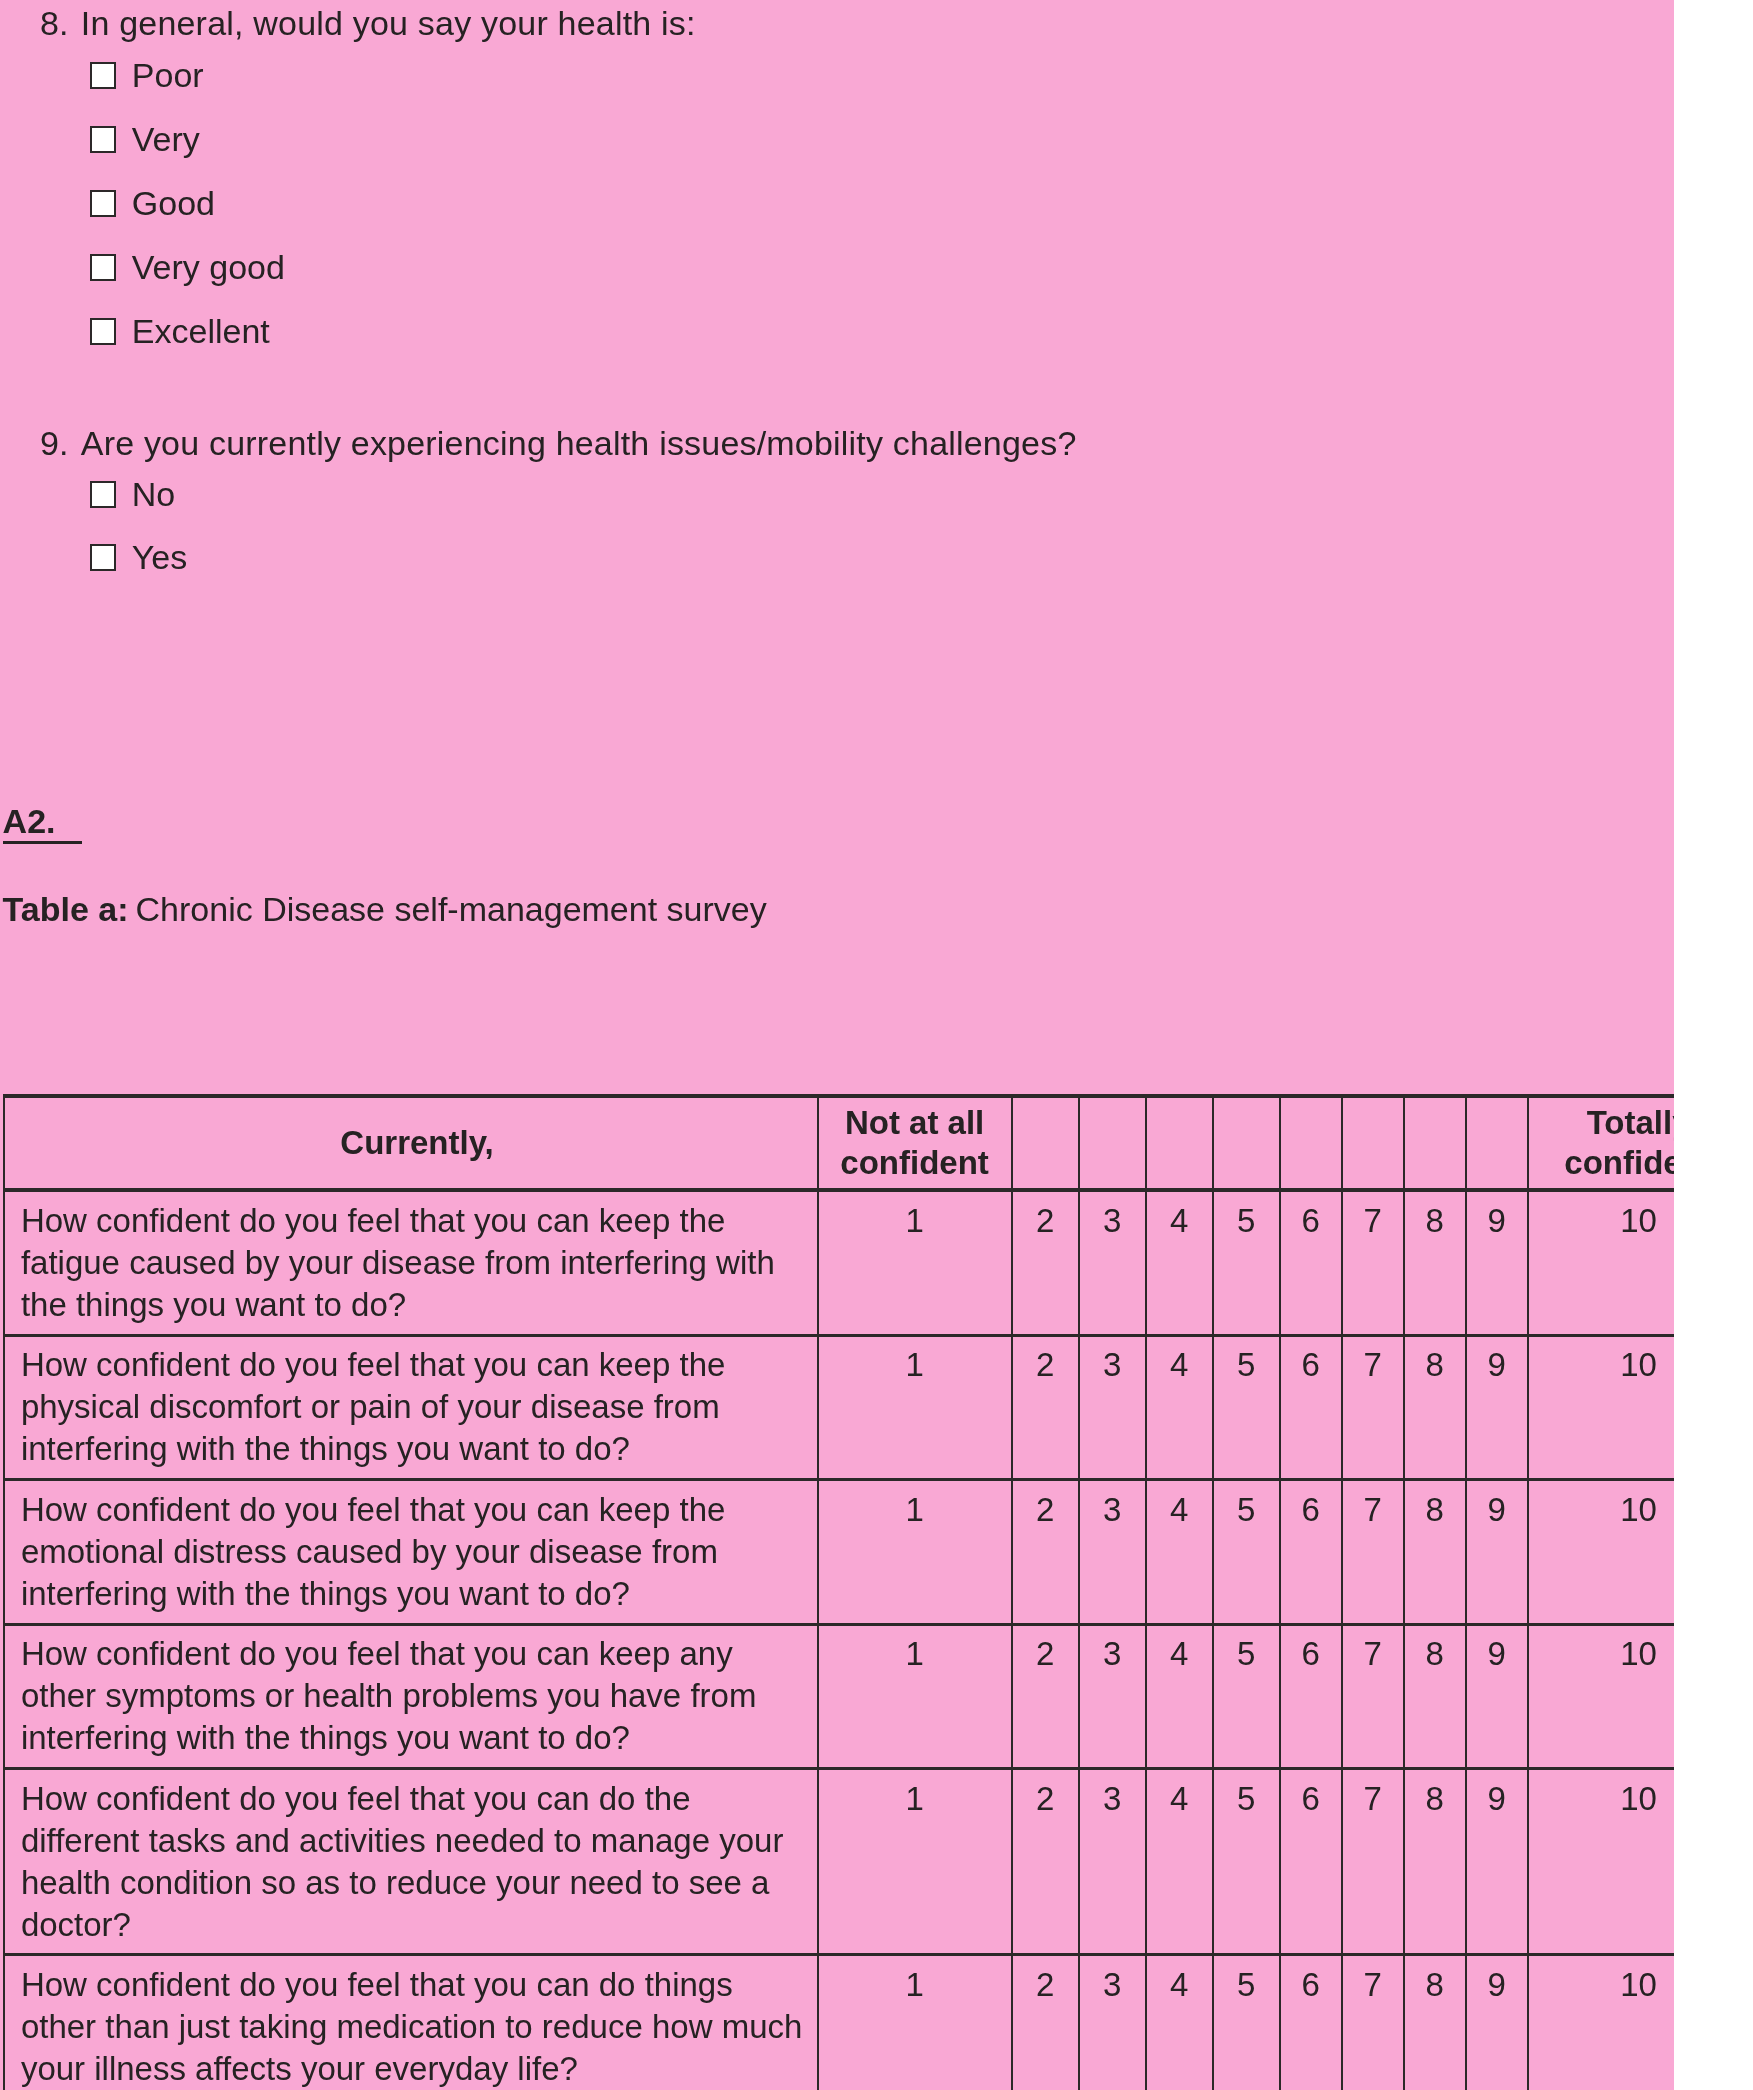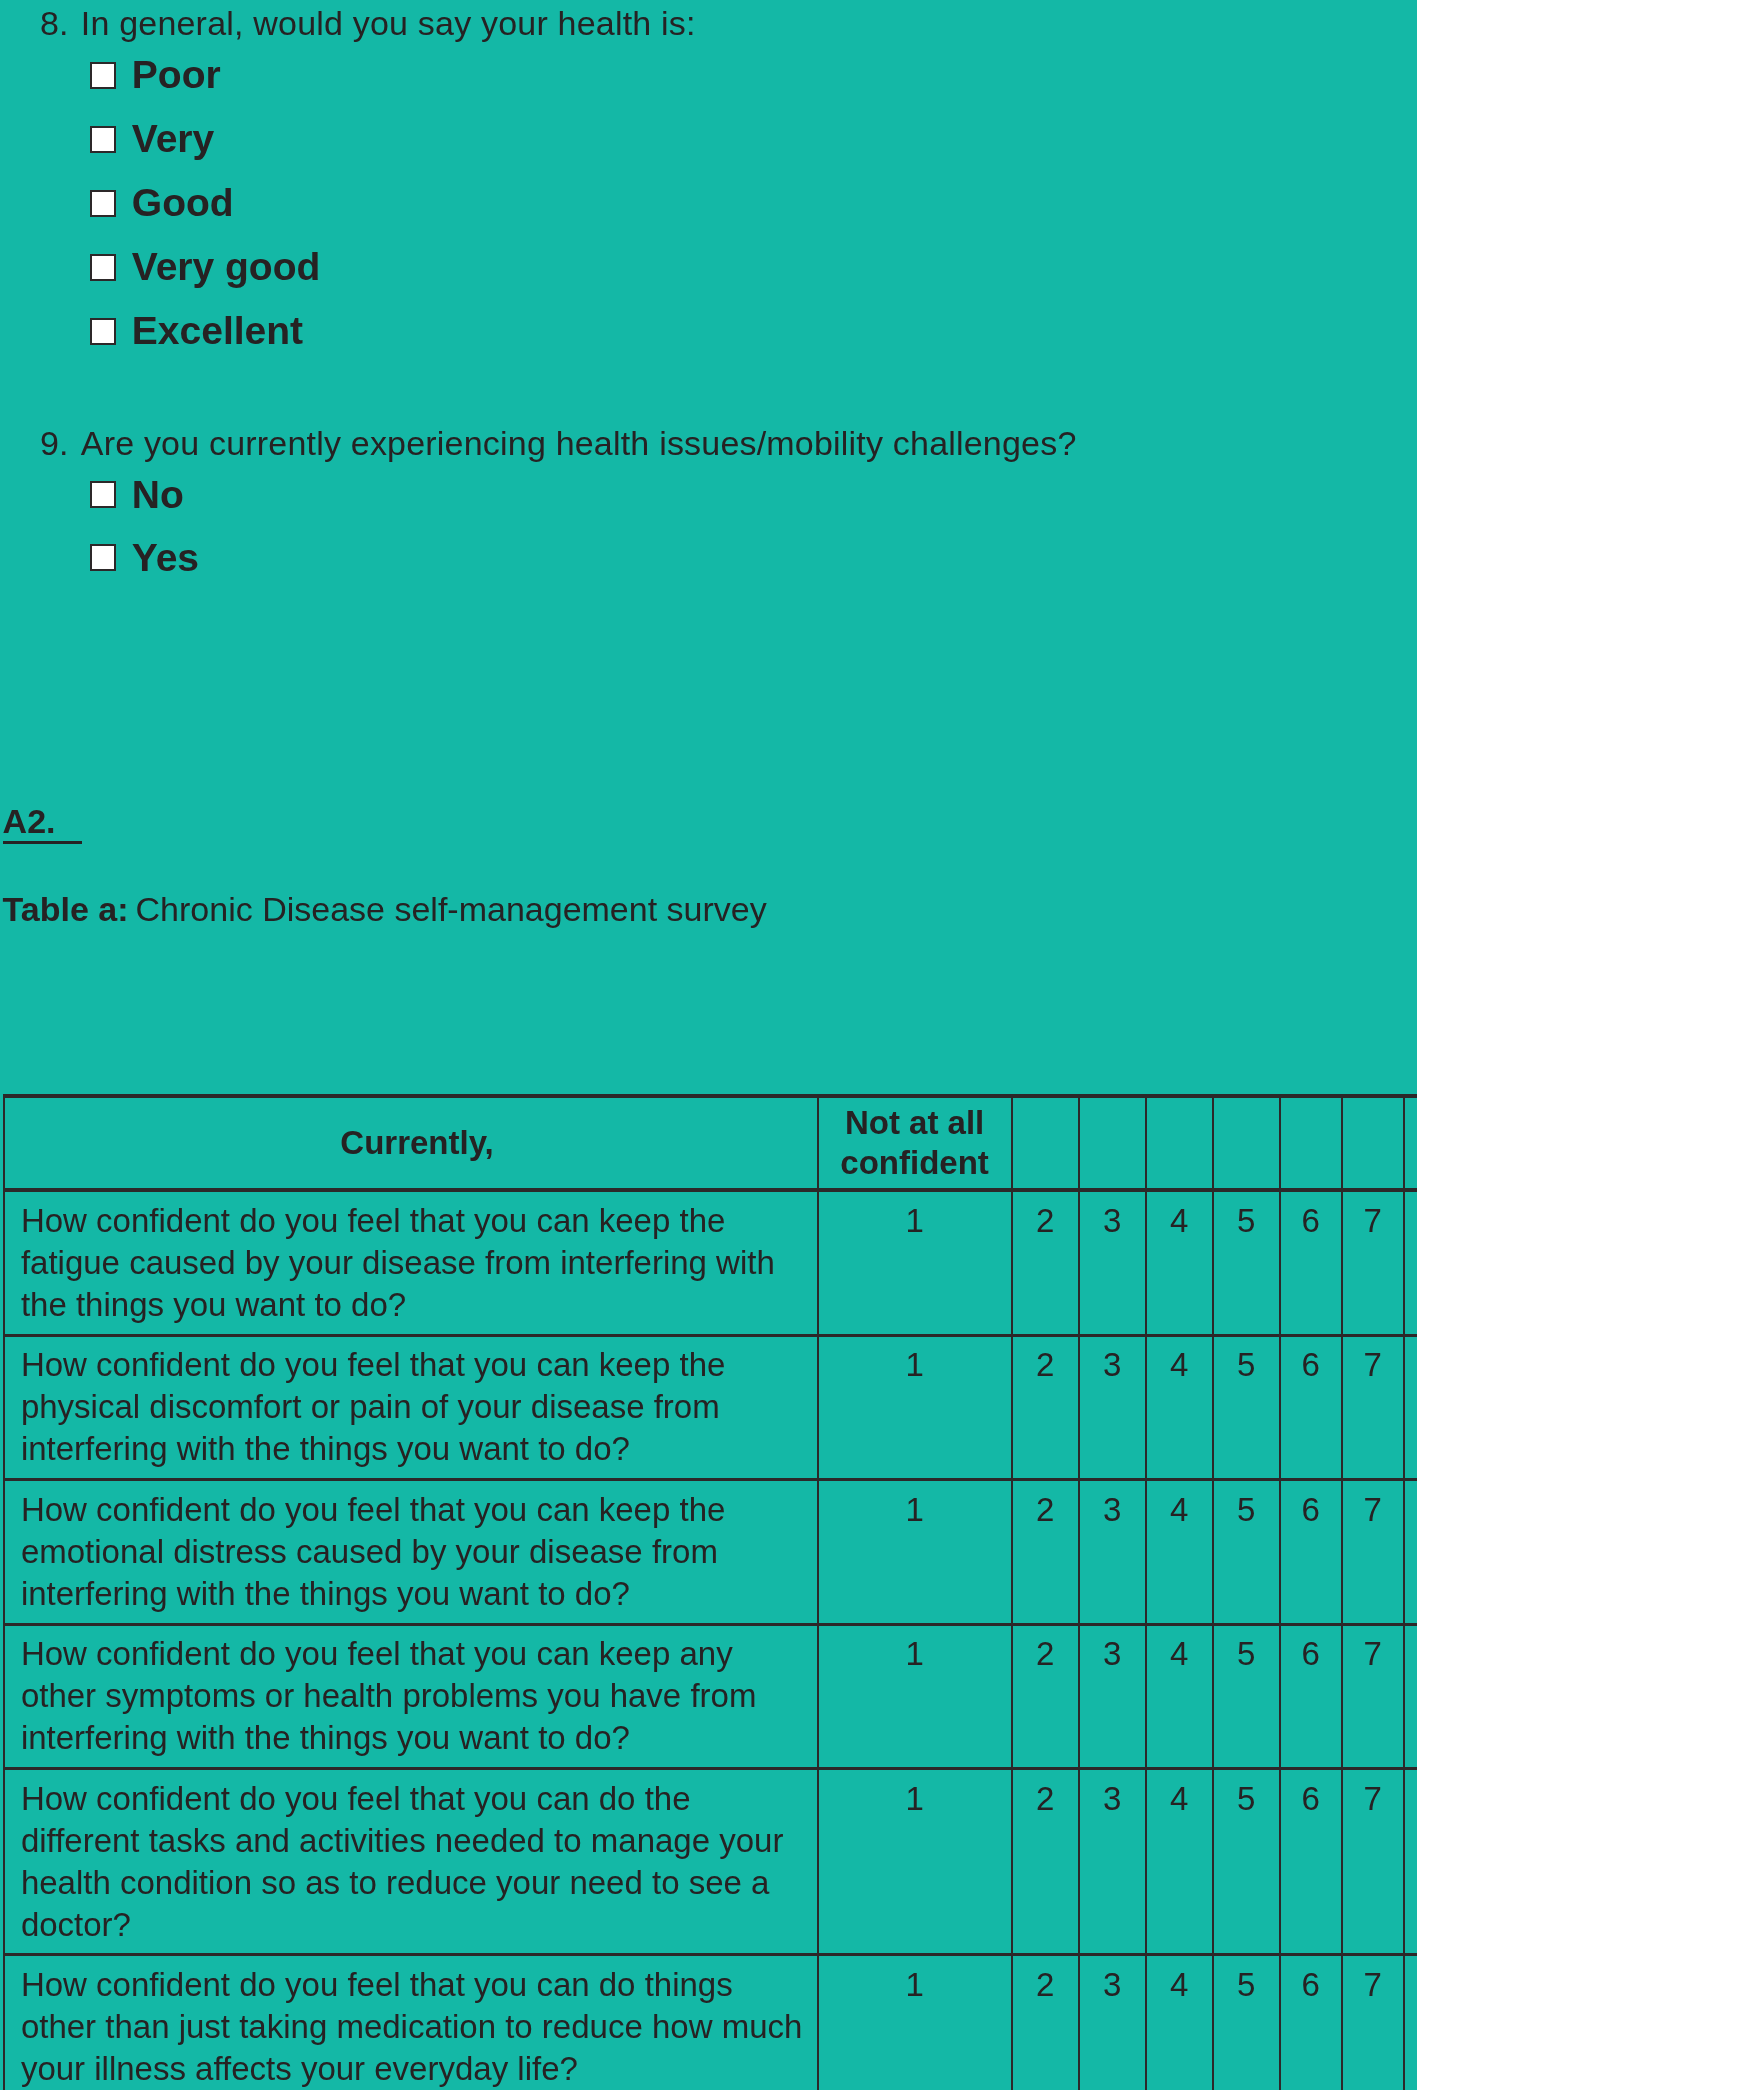--- a/index.html
+++ b/index.html
@@ -1,32 +1,32 @@
 <!DOCTYPE html>
 <html style="font-size:13.8px"><head>
 <meta charset="utf-8">
 <style>
   html,body{margin:0;padding:0;background:#ffffff;}
   .page{
-    position:relative;width:1417px;height:2091px;background:#14b8a6;overflow:hidden;
+    position:relative;width:1674px;height:2091px;background:#f9a8d4;overflow:hidden;
     font-family:"Liberation Sans", sans-serif;color:#262223;font-weight:300;
   }
   
   .question{position:absolute;left:40px;font-size:34px;line-height:40px;letter-spacing:0.2px;white-space:nowrap;}
   .qnum{display:inline-block;margin-right:12px;}
   .q8{top:3.4px;}
   .q9{top:423px;}
   .optlist{position:absolute;left:90px;}
   .optlist-q8{top:43px;}
   .optlist-q9{top:463px;}
   .opt{display:flex;align-items:center;gap:16.3px;}
   .opt-q8{height:64px;}
   .opt-q9{height:63px;}
   .cbx{width:21.5px;height:23px;border:2.6px solid #2c2829;background:#fff;flex:0 0 auto;}
-  .optlabel{font-size:39px;font-weight:bold;}
+  .optlabel{font-size:34px;}
   
   .section-heading{
     position:absolute;left:2.6px;top:802px;font-size:34px;font-weight:bold;
     border-bottom:3.4px solid #262223;padding:0 26px 0 0;
   }
   .caption{position:absolute;left:2.6px;top:890px;font-size:34px;}
   .caption-prefix{font-weight:bold;margin-right:7px;}
   .caption-title{text-decoration-thickness:3.4px;text-underline-offset:6.9px;}
   
   .intro{position:absolute;left:2.6px;top:963px;width:1747px;font-size:33px;line-height:42px;}

